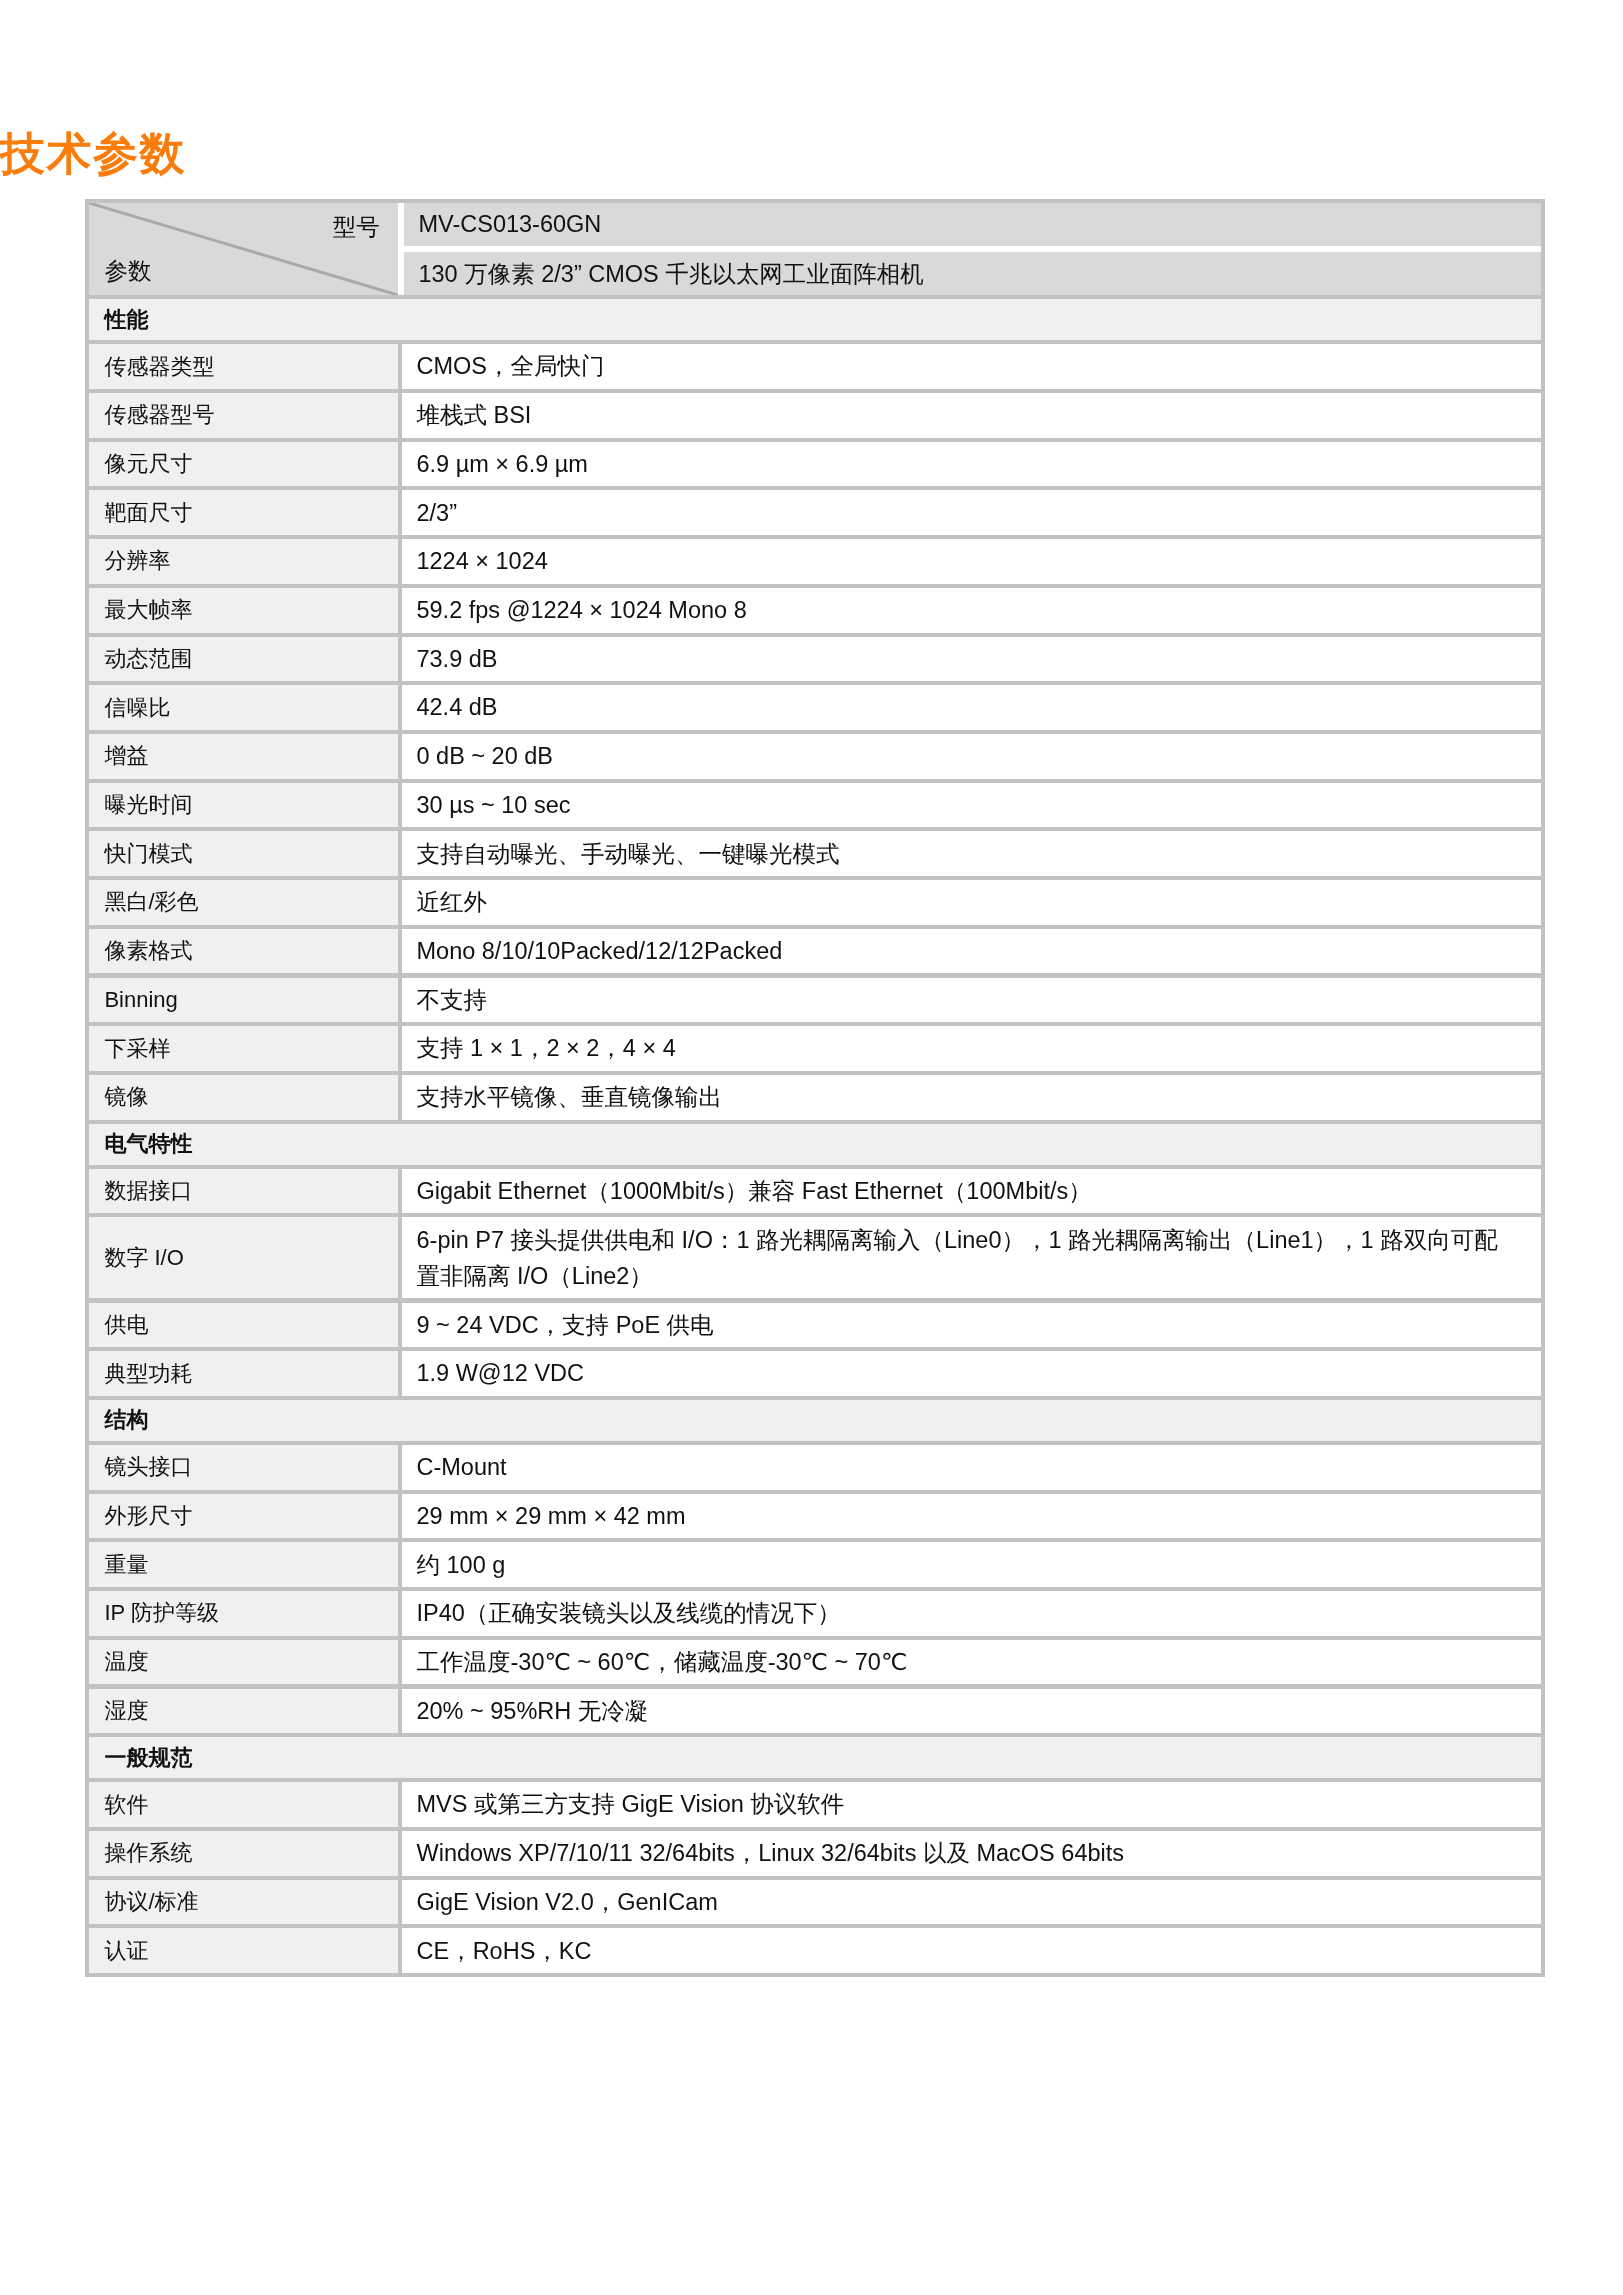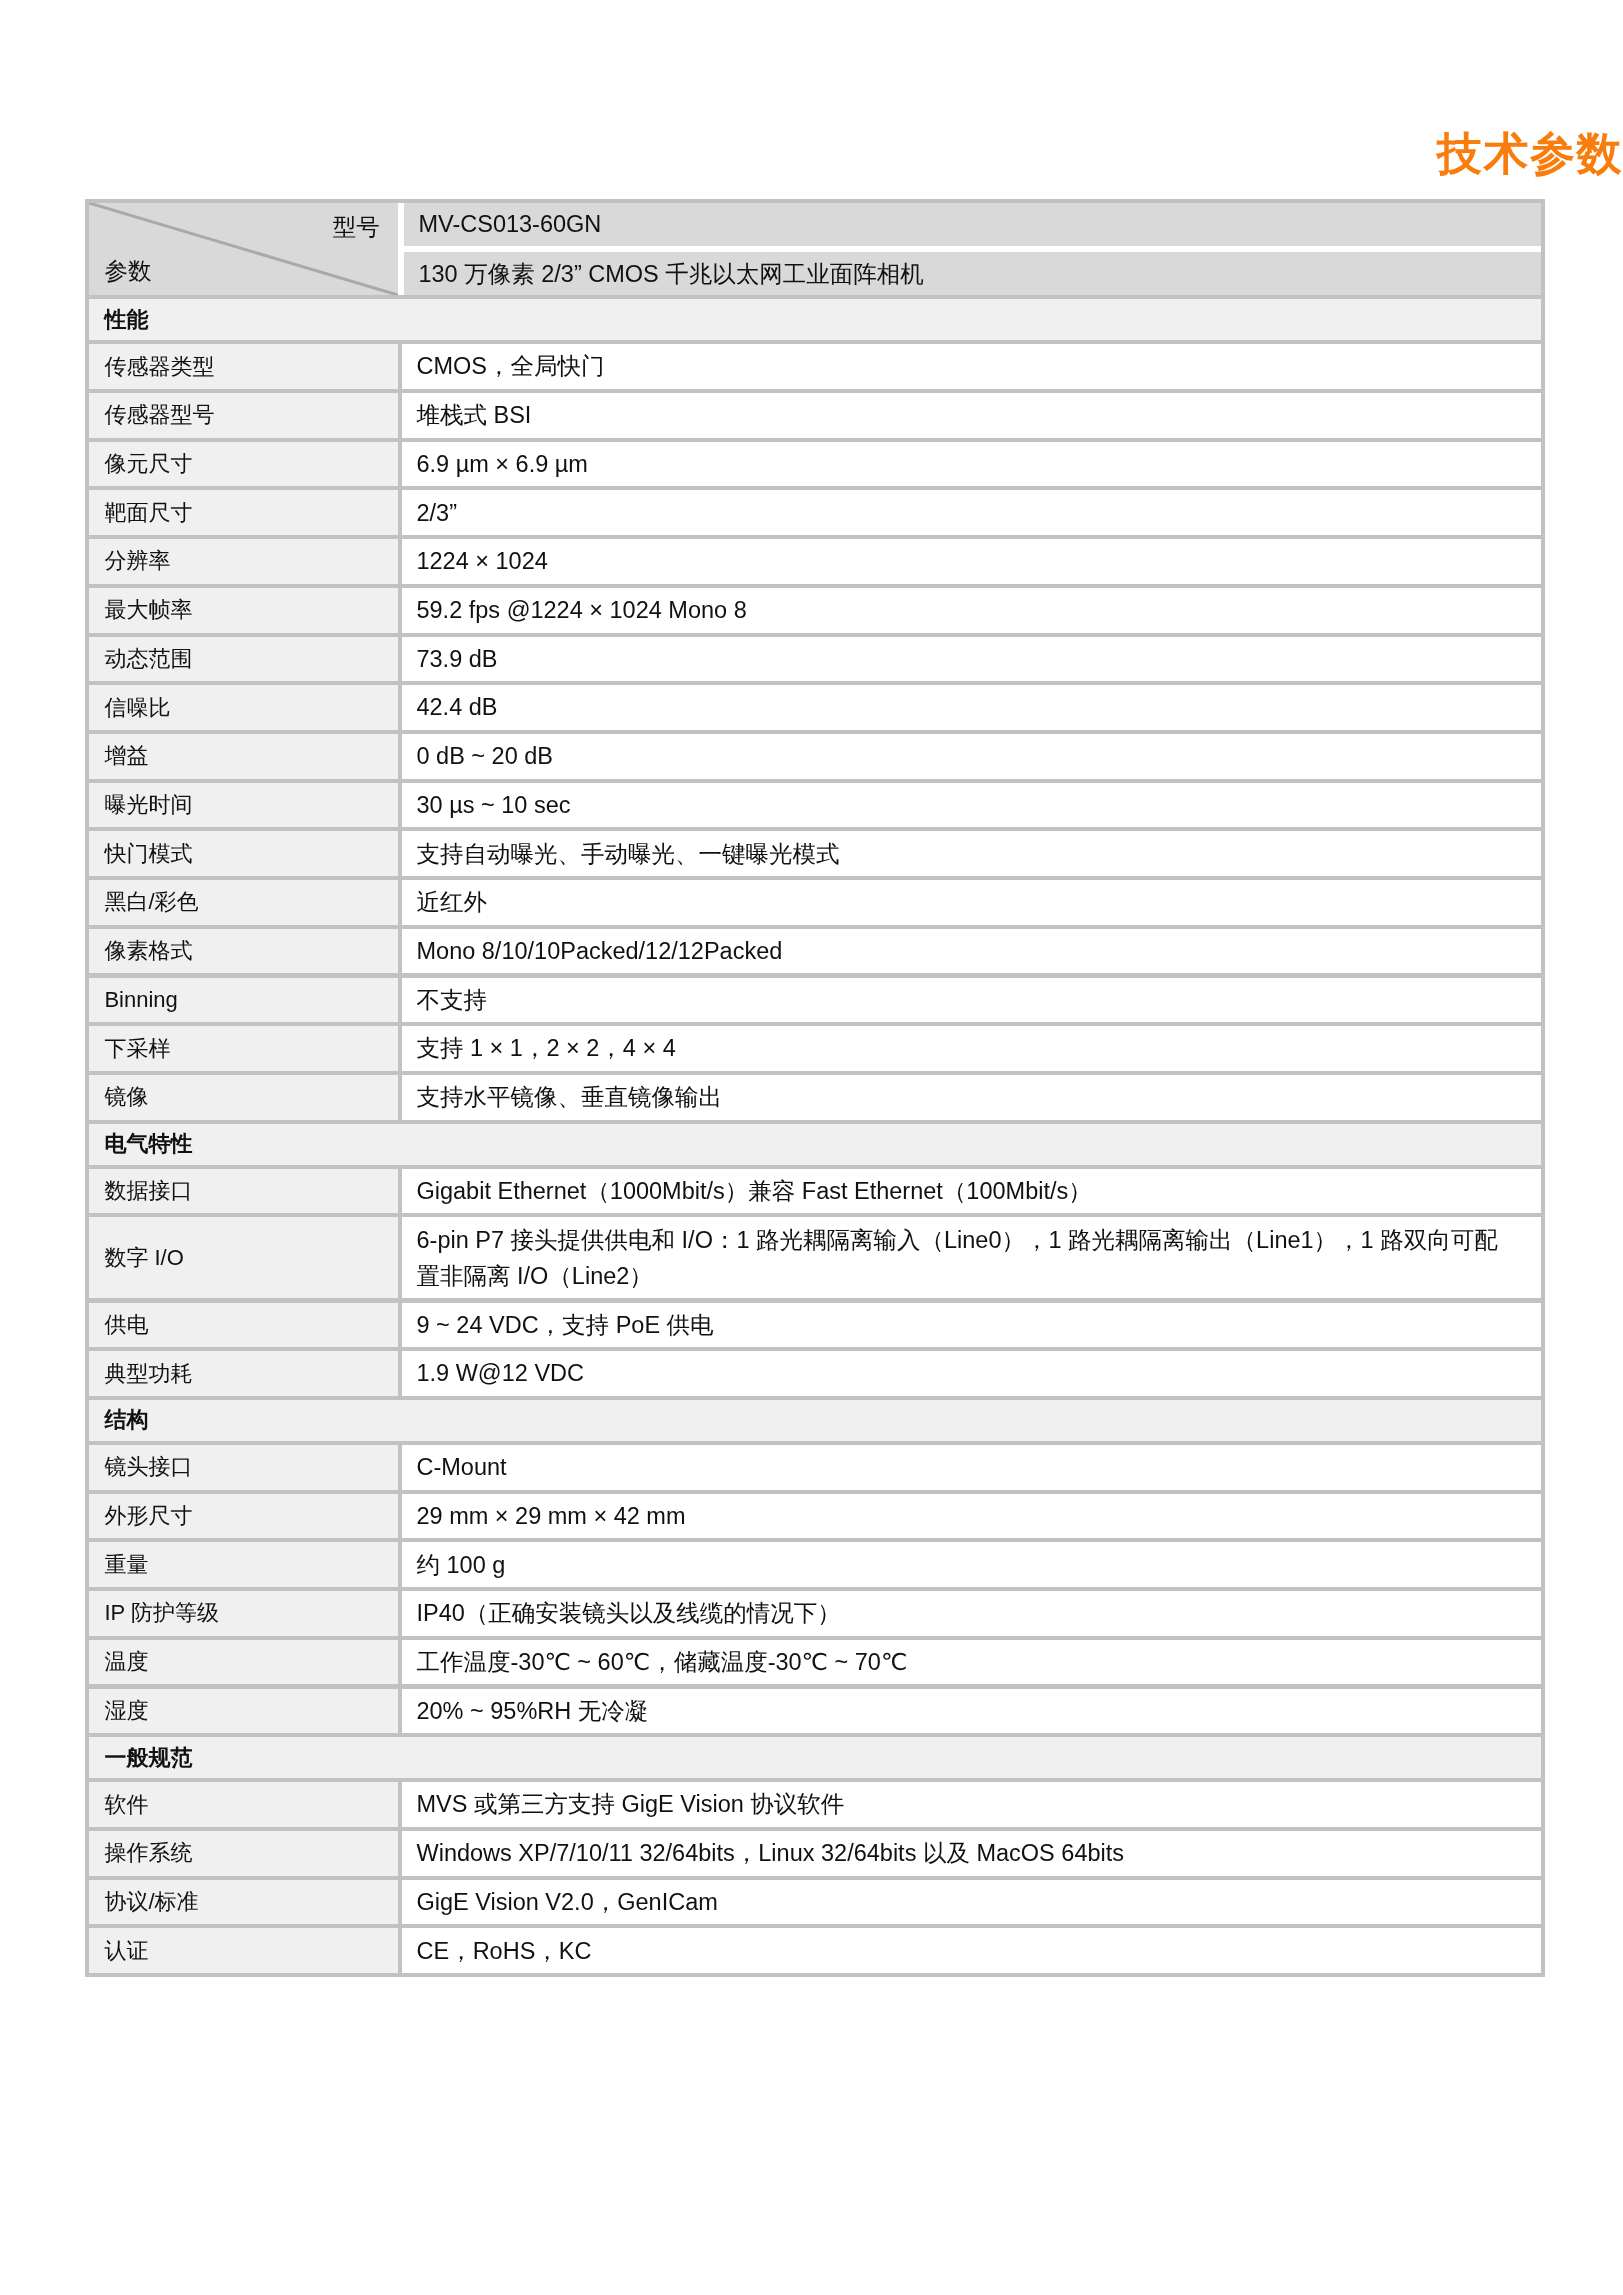--- a/index.html
+++ b/index.html
@@ -9,21 +9,21 @@
     --label-gray:#f0f0f0;
     --text:#111111;
     --diag:#a9a9a9;
   }
   html,body{margin:0;padding:0;}
   body{
     width:1623px;height:2295px;position:relative;background:#ffffff;
     font-family:"Liberation Sans","DejaVu Sans",sans-serif;color:var(--text);
   }
   .page-title{
-    position:absolute;top:124px;left:0;width:1623px;text-align:right;
+    position:absolute;top:124px;left:0;width:1623px;text-align:left;
     font-size:45px;font-weight:bold;color:var(--accent);letter-spacing:1.5px;
   }
   .spec-table{
     position:absolute;left:85px;top:199px;width:1460px;box-sizing:border-box;
     background:var(--border-gray);padding:4.1px;
     display:flex;flex-direction:column;gap:4.1px;
   }
   
   .header-row{
     display:grid;grid-template-columns:309px 1fr;gap:6.1px;background:#ffffff;

